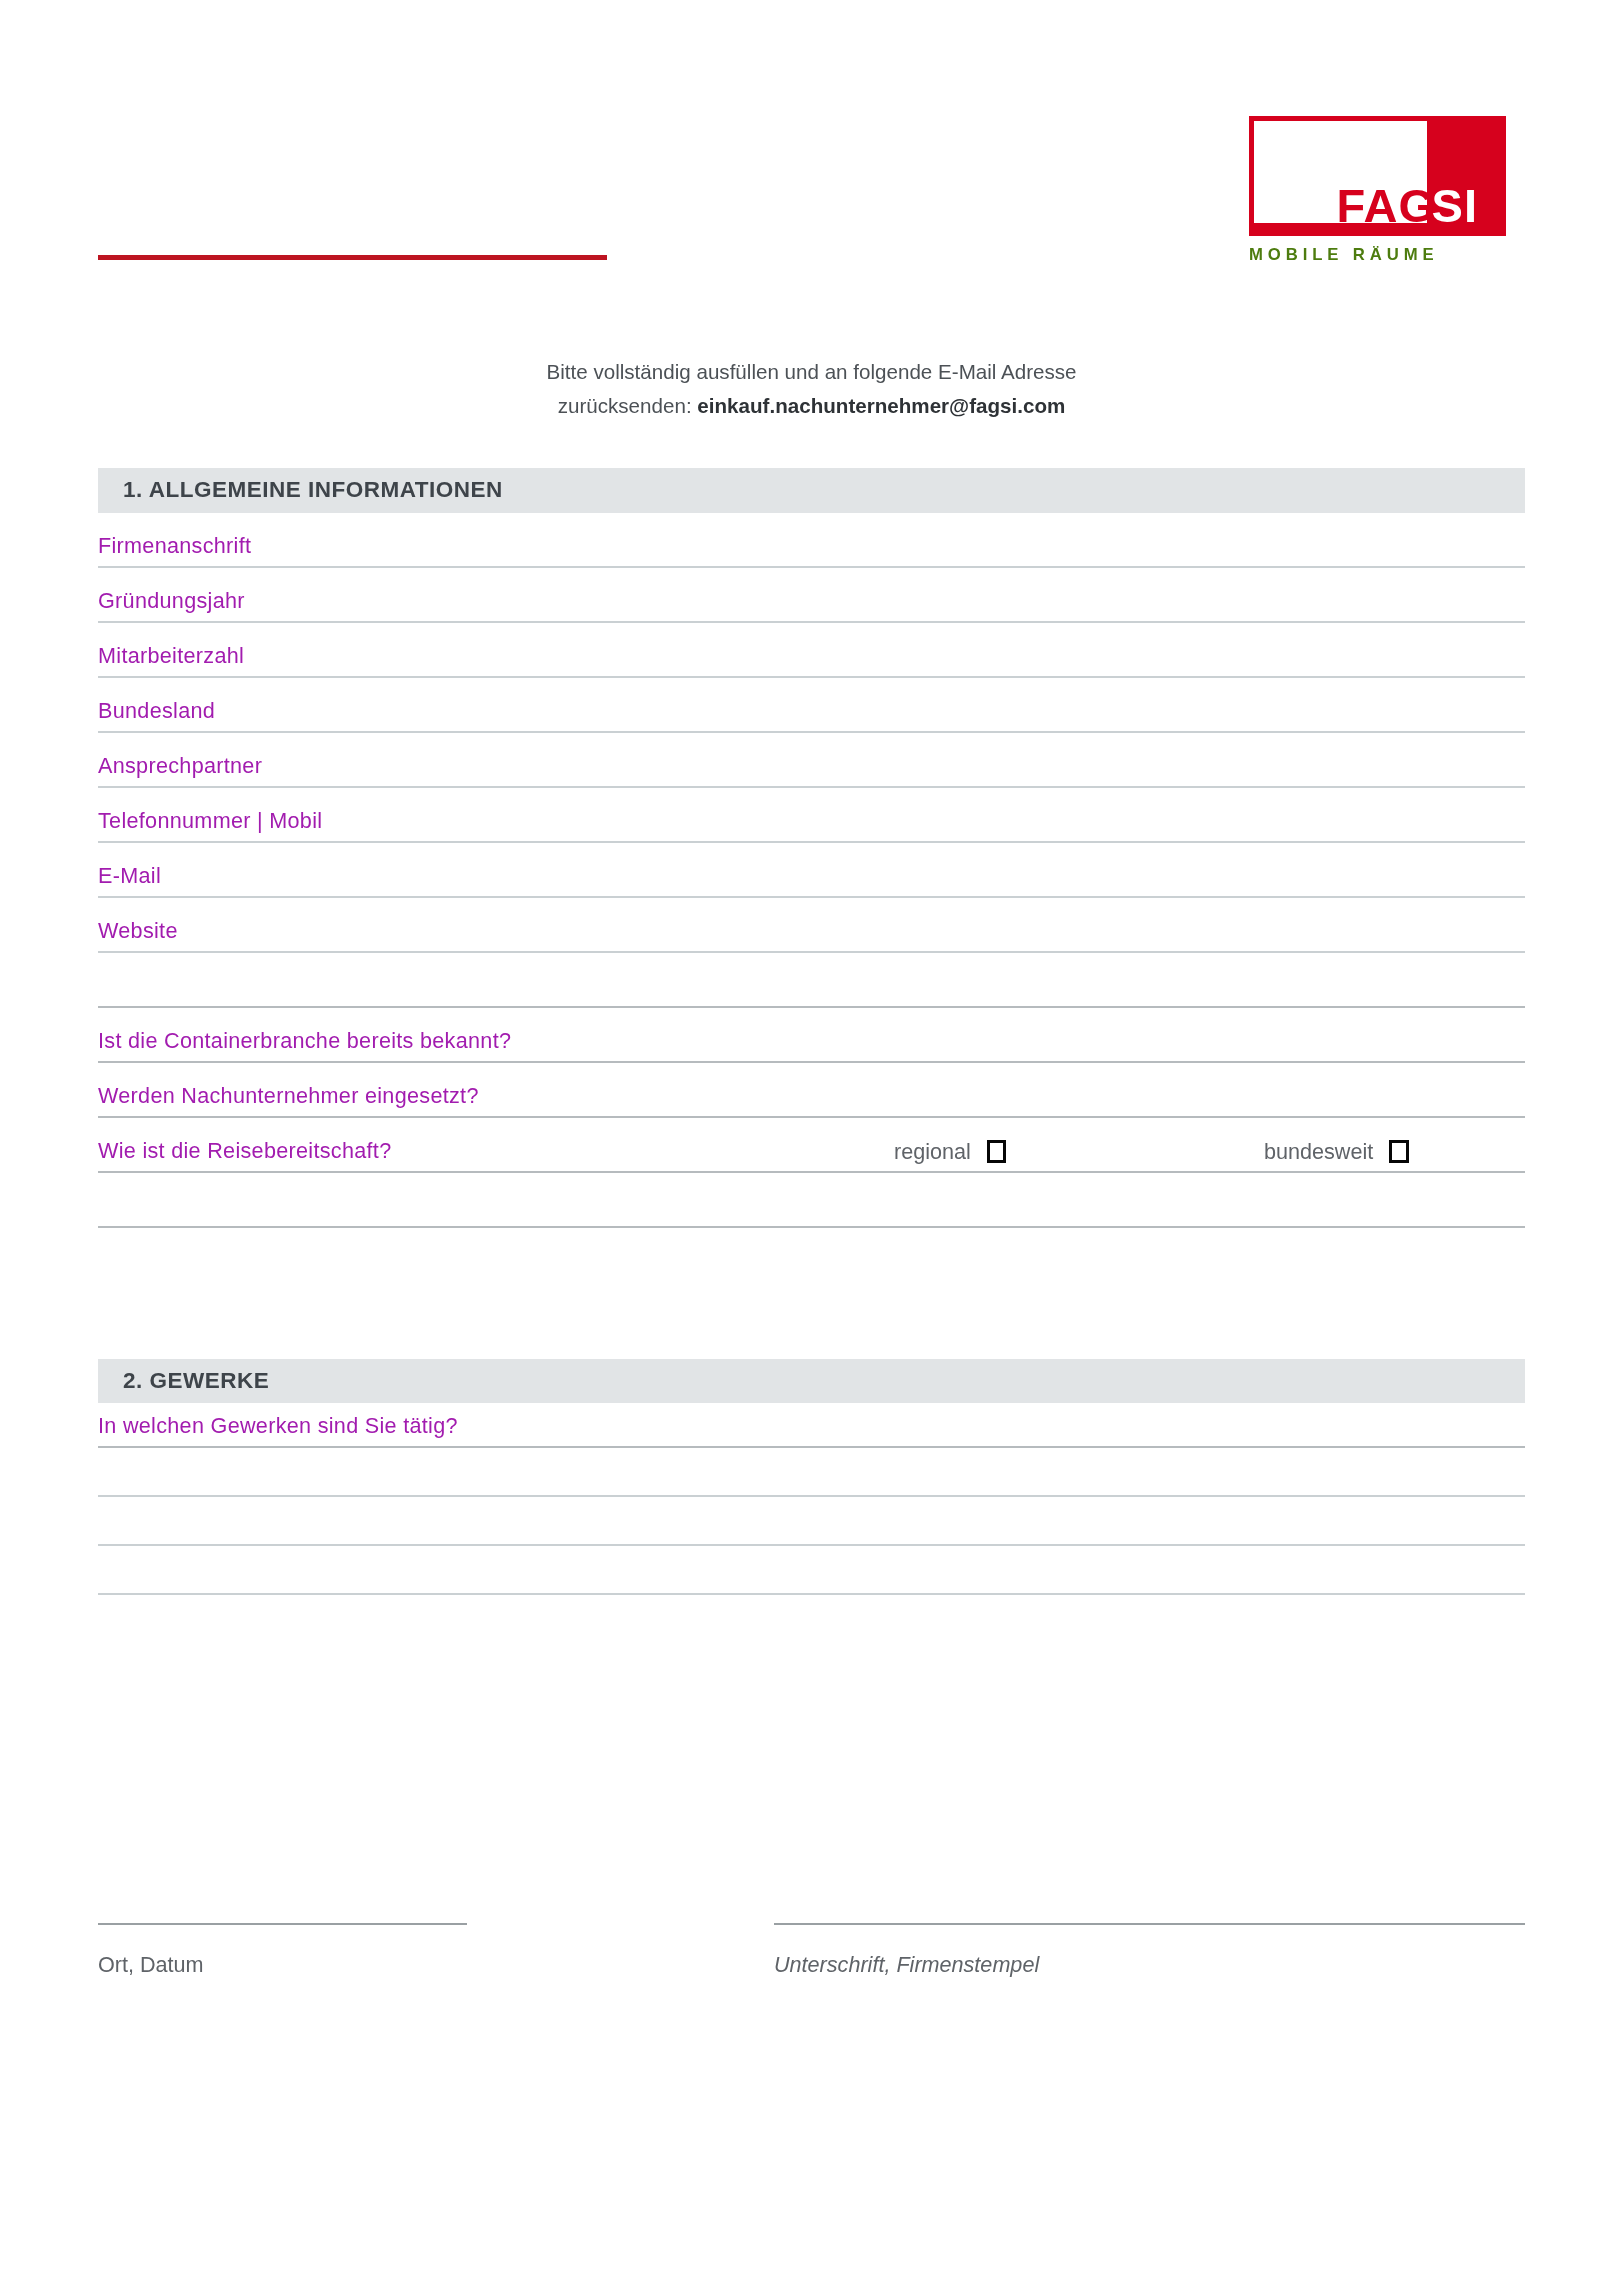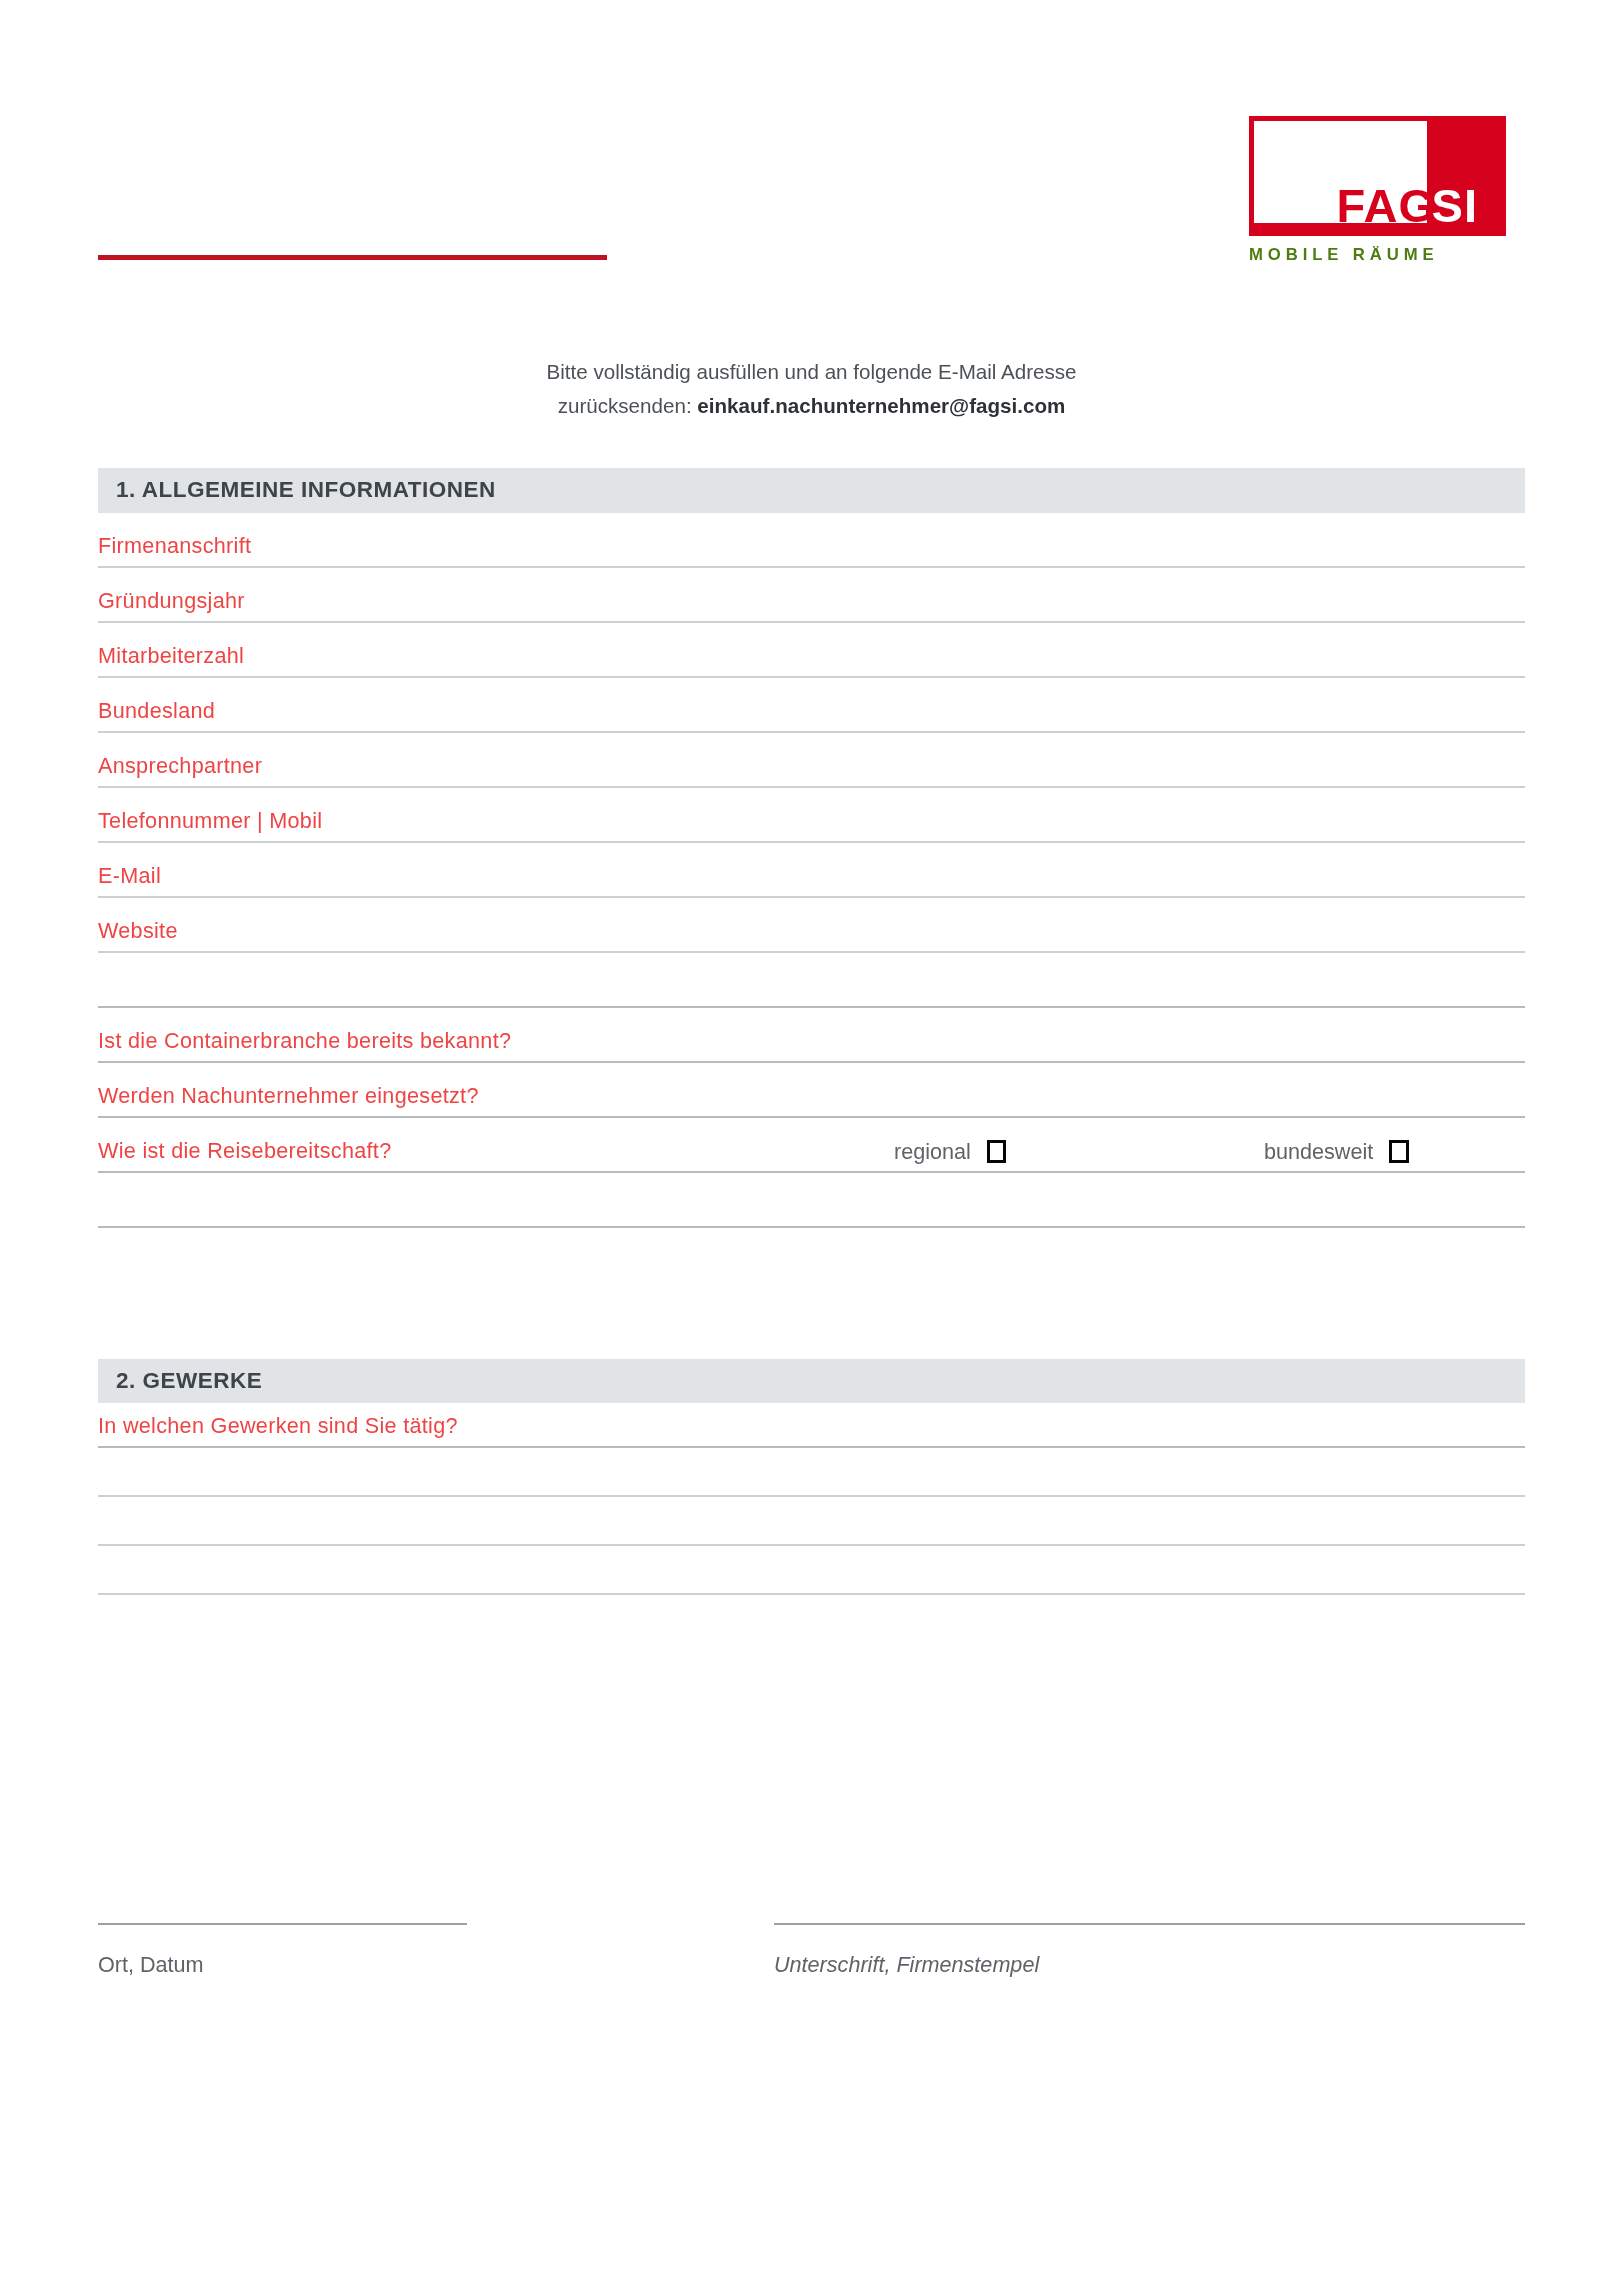--- a/index.html
+++ b/index.html
@@ -32,30 +32,30 @@
   .page-title { font-size:37px; line-height:44px; font-weight:400;
                 letter-spacing:2px; color:#bd1421; }
   .red-rule { width:509px; height:4.9px; background:#bd1421; margin-top:16.7px; }
 
   
   .intro { margin-top:95px; font-size:20.6px; line-height:34px; color:#4c5156;text-align:center; }
   .intro .email { font-weight:700; color:#2e3236; text-decoration:none; }
 
   
   .section-bar { margin-top:45px; height:45px; background:#e1e4e6;
-                 display:flex; align-items:center; padding-left:18px;
+                 display:flex; align-items:center; padding-left:25px;
                  font-size:22.5px; font-weight:700; letter-spacing:0.5px;
                  color:#3e444a; }
   .section-bar.second { margin-top:131px; height:44px; }
 
   
   .row { position:relative; height:55px; display:flex; align-items:flex-end;
          padding-bottom:6.9px; border-bottom:2px solid #cad0d3; }
   .row.dark { border-bottom-color:#b6bbbe; }
-  .row .label { font-size:21.6px; font-weight:300; color:#ef4444;
+  .row .label { font-size:21.6px; font-weight:300; color:#a21caf;
                 letter-spacing:0.3px; }
   .row .fill { flex:1; height:100%; }
   .row.blank { height:55px; }
 
   .row.q3 .option { position:absolute; bottom:5.9px; display:flex;
                     align-items:center; }
   .opt-label { font-size:21.6px; font-weight:300; color:#5f6368; }
   .checkbox { width:19.6px; height:23.5px; border:3.9px solid #060606;
               background:#ffffff; margin-left:15.7px; display:inline-block; }
 

